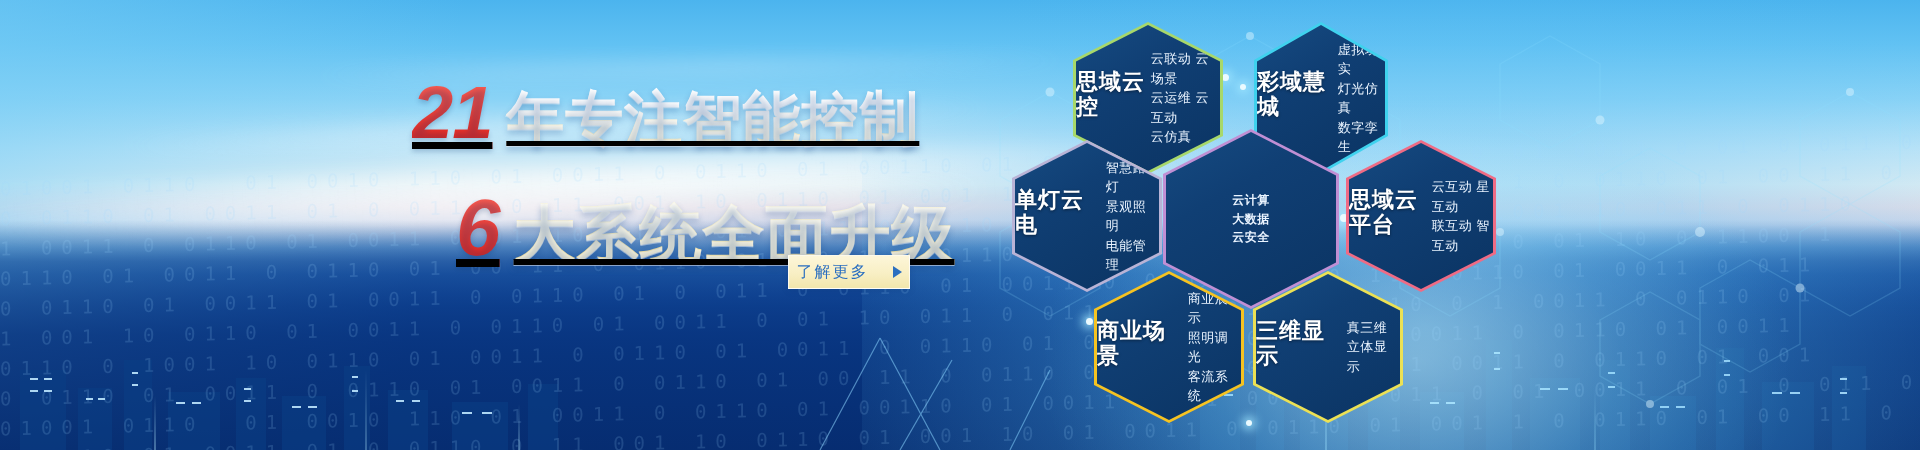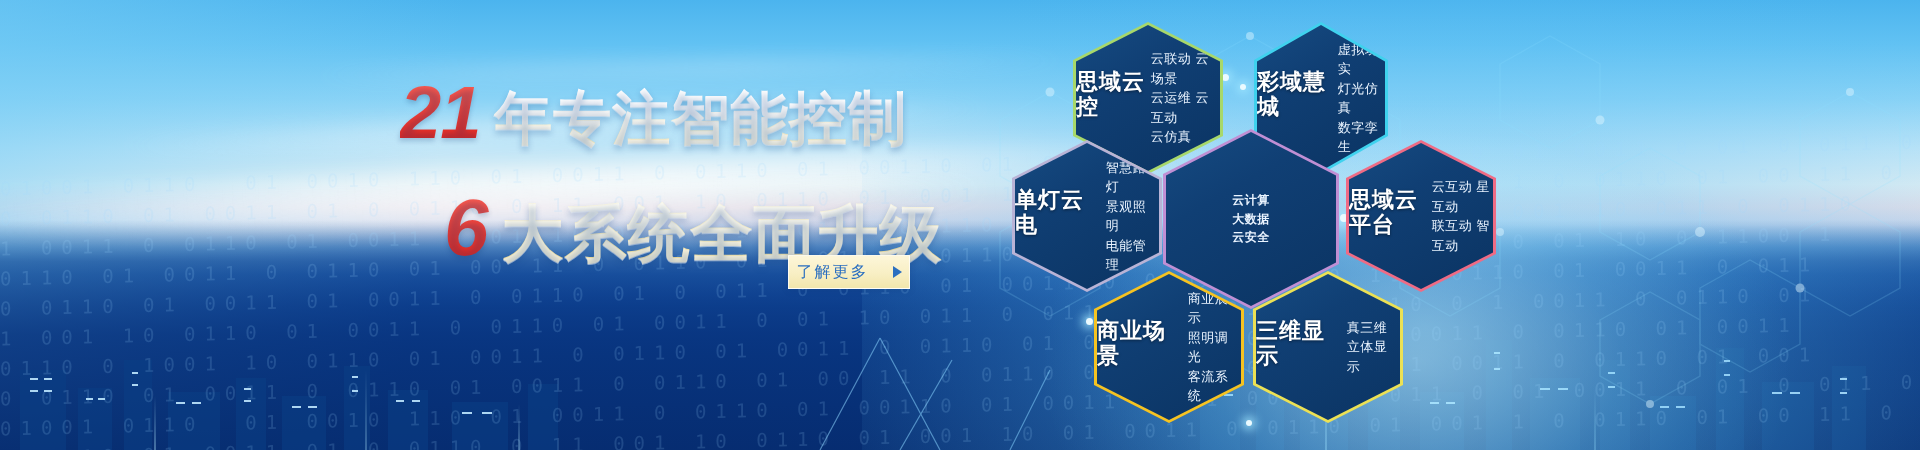--- a/index.html
+++ b/index.html
@@ -78,22 +78,23 @@
     font-size:19px; letter-spacing:9px; line-height:30px;
     color:#9fd8ff; white-space:pre; overflow:hidden;
     transform:skewY(-1.4deg);
   }
 
   
   .bg-hexnet { position:absolute; right:0; top:0; width:980px; height:450px; opacity:.55; }
 
   
   .headline {
-    position:absolute; left:396px; top:70px;
+    position:absolute; left:408px; top:70px;
     width:560px;
+    text-decoration:underline;
   }
   .hl-line { display:flex; align-items:baseline; white-space:nowrap; }
   .hl-line.l1 { margin-left:4px; }
   .hl-line.l2 { margin-left:48px; margin-top:24px; }
 
   .hl-num {
     font-size:74px; font-weight:bold; font-style:italic;
     letter-spacing:-1px;
     background:linear-gradient(to bottom,#ff6a5e 0%,#f4453c 42%,#e31a12 100%);
     -webkit-background-clip:text; background-clip:text;

